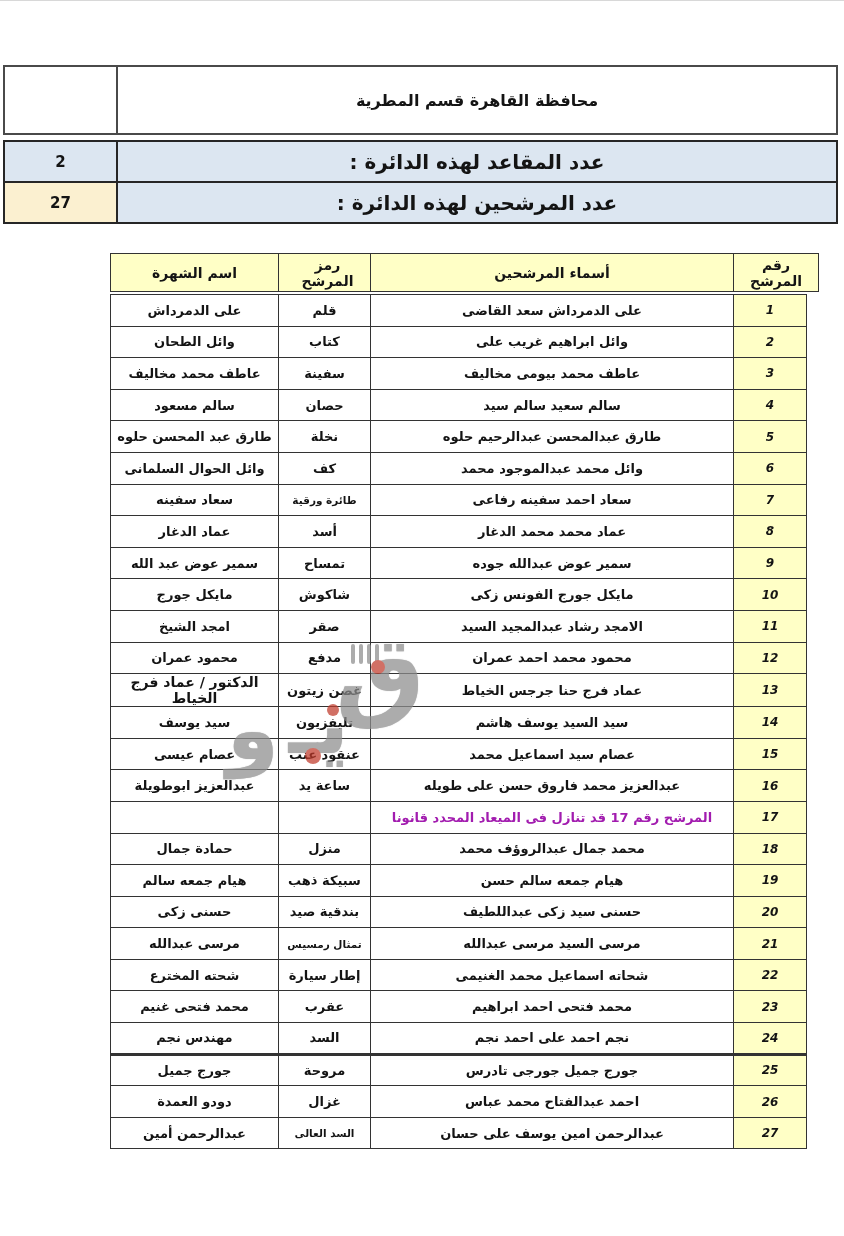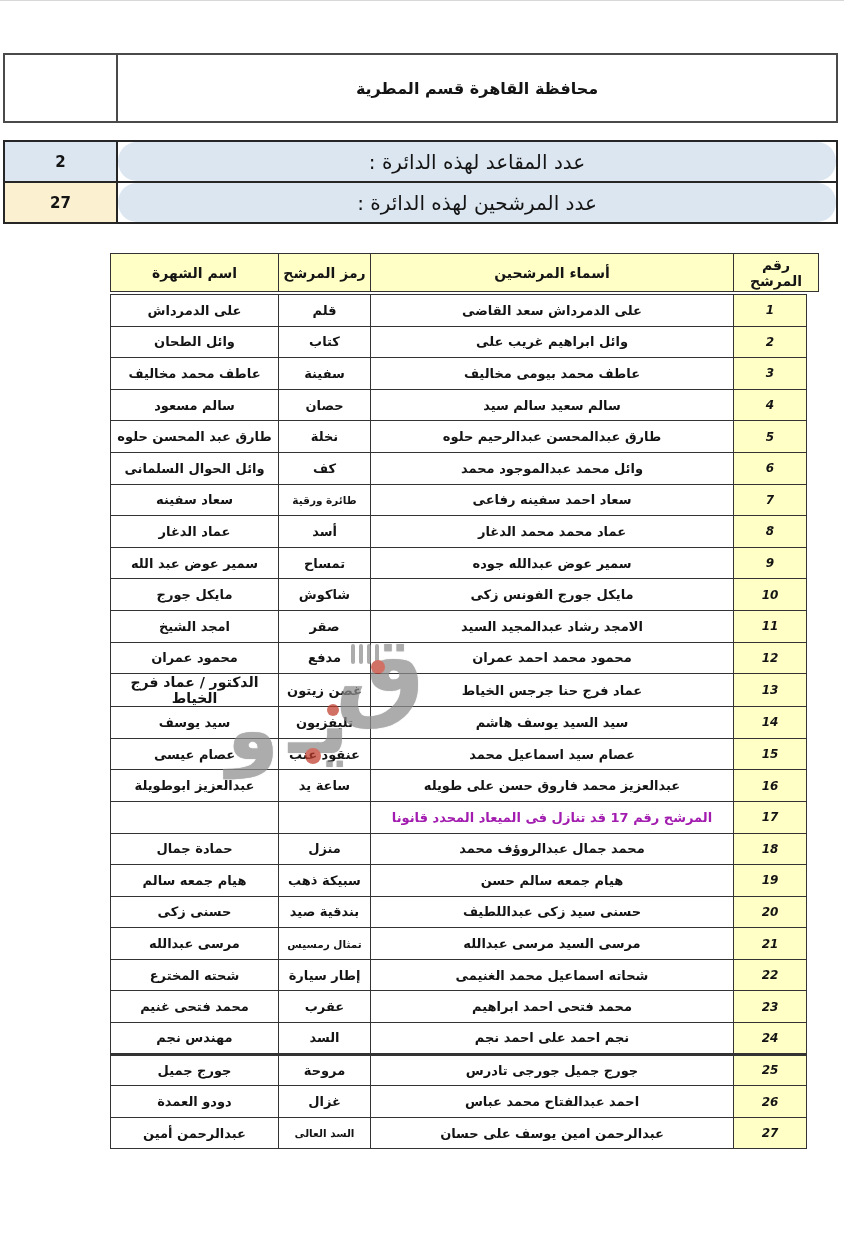--- a/index.html
+++ b/index.html
@@ -6,58 +6,58 @@
   html,body { background:#ffffff; }
   body { font-family:"DejaVu Sans", sans-serif; color:#141414; }
   .page {
     position:relative; width:844px; height:1236px; background:#fff;
     overflow:hidden; margin:0 auto;
     border-top:1px solid #d8d8d8;
   }
 
   
   .title-box {
-    position:absolute; left:3px; top:52px; width:835px; height:70px;
+    position:absolute; left:3px; top:64px; width:835px; height:70px;
     border:2px solid #4a4a4a; display:flex;
   }
   .corner-cell { width:113px; border-right:2px solid #4a4a4a; background:#fff; }
   .title-cell { flex:1; display:flex; align-items:center; justify-content:center; }
   .title-cell span { font-weight:bold; font-size:16px; direction:rtl; }
 
   
   .band {
     position:absolute; left:3px; width:835px; height:43px;
     border:2px solid #262626; display:flex;
   }
   .band-seats { top:139px; }
   .band-cands { top:180px; }
   .band-value {
     width:113px; border-right:2px solid #262626;
     display:flex; align-items:center; justify-content:center;
     font-weight:bold; font-size:15px;
   }
   .band-label {
     flex:1; display:flex; align-items:center; justify-content:center;
-    font-weight:normal; font-size:20px; direction:rtl;border-radius:19px;
+    font-weight:bold; font-size:20px; direction:rtl;
   }
   .bg-blue { background:#dce6f1; }
   .bg-cream { background:#fbf0d0; }
 
   
   table { border-collapse:collapse; table-layout:fixed; position:absolute; }
   .thead-t { left:110px; top:252px; width:708px; }
   .tbody-t { left:110px; top:293px; width:696px; }
   th, td {
     border:1.5px solid #333; text-align:center; vertical-align:middle;
     font-weight:bold; overflow:hidden; padding:0 2px;
   }
   th { height:38px; background:#ffffc6; font-size:14px;text-align:center; }
   td { height:31.6px; font-size:13px; background:#ffffff; }
   td.c-num { background:#ffffc6; font-style:italic; font-size:12px; }
-  .h-num { width:85px; } .h-name { width:363px; } .h-sym { width:92px; } .h-alias { width:168px; }
+  .h-num { width:85px; } .h-name { width:363px; } .h-sym { width:92px;padding-left:8px; } .h-alias { width:168px; }
   .c-num { width:73px; } .c-name { width:363px; } .c-sym { width:92px; } .c-alias { width:168px; }
   tr.thick-top td { border-top-width:3px; }
   tr.withdrawn td.c-name { color:#a21caf; }
   td.small-txt { font-size:14px; }
   td.mid-txt { font-size:10.5px; }
 
   
   .watermark {
     position:absolute; left:192px; top:645px; width:245px; height:170px;
     z-index:9; pointer-events:none; opacity:0.72; direction:rtl;

